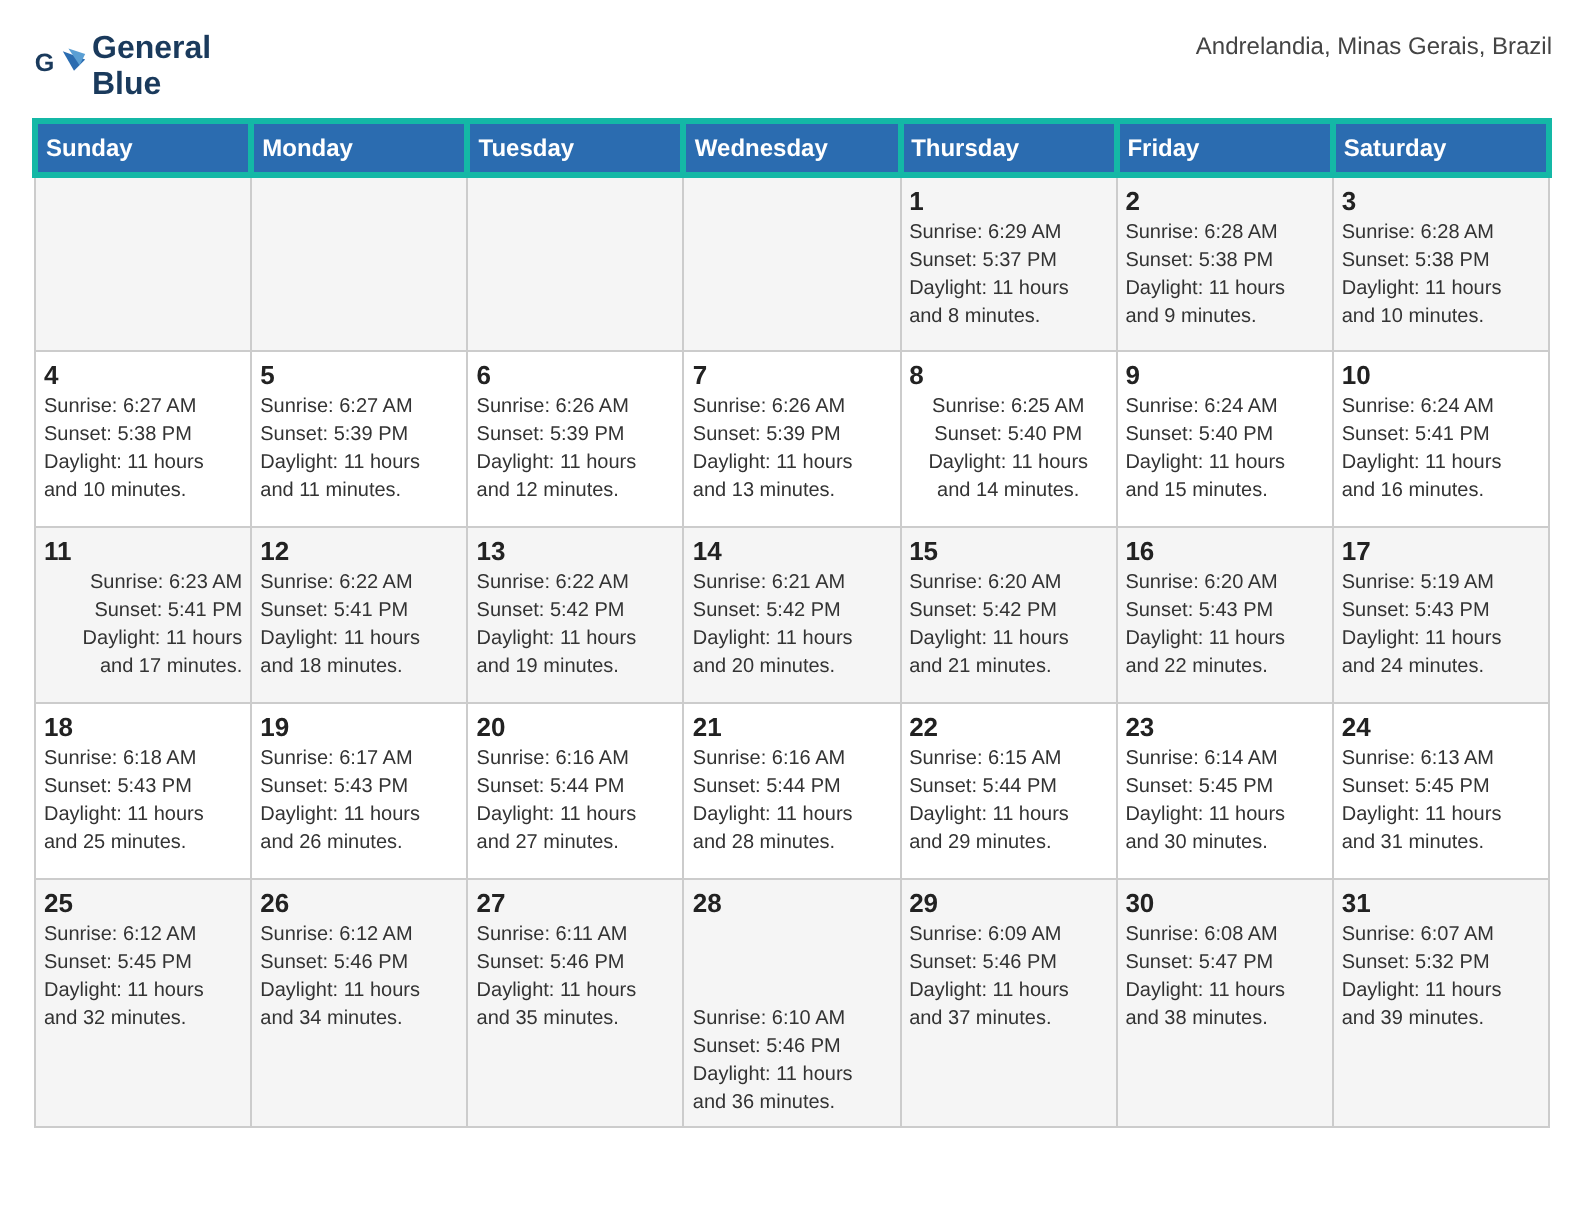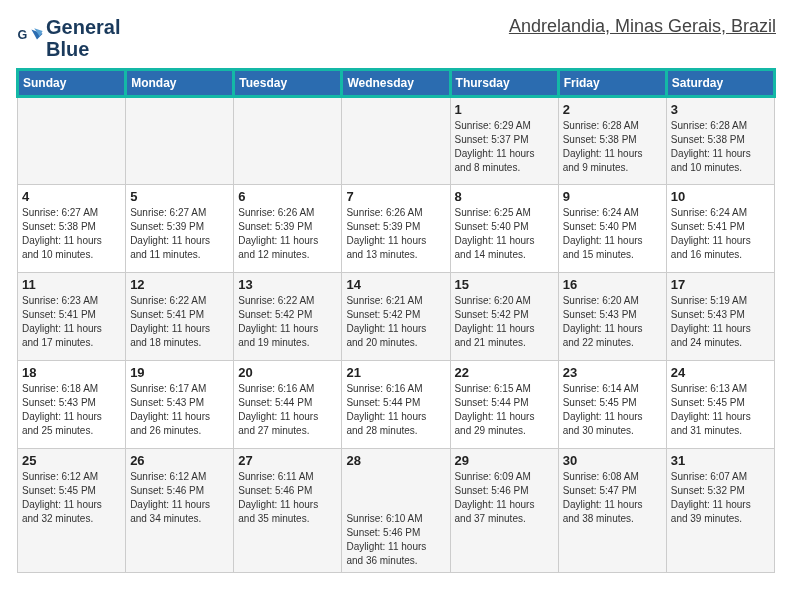--- a/index.html
+++ b/index.html
@@ -14,42 +14,41 @@
       display: flex;
       justify-content: space-between;
       align-items: flex-start;
       margin-bottom: 8px;
     }
     .logo {
       display: flex;
       align-items: center;
     }
     .logo-text {
-      font-size: 20px;
+      font-size: 16px;
       font-weight: bold;
       color: #1a3a5c;
       line-height: 1.1;
     }
     .logo-icon {
       width: 28px;
       height: 28px;
       margin-right: 2px;
     }
     .title-block {
       text-align: right;
     }
     .month-title {
       font-size: 36px;
       color: #222;
       font-weight: normal;
     }
     .subtitle {
-      font-size: 18px;
+      font-size: 12px;
       color: #444;
-      text-decoration: underline;
     }
     table {
       width: 100%;
       border-collapse: collapse;
       table-layout: fixed;
     }
     thead tr th {
       background: #2b6cb0;
       color: #fff;
       font-size: 12px;
@@ -170,21 +169,21 @@
         </td>
         <td>
           <div class="day-num">7</div>
           <div class="day-info" style="white-space: pre-line;">Sunrise: 6:26 AM
 Sunset: 5:39 PM
 Daylight: 11 hours
 and 13 minutes.</div>
         </td>
         <td>
           <div class="day-num">8</div>
-          <div class="day-info" style="white-space: pre-line;">Sunrise: 6:25 AM
+          <div class="day-info" style="white-space: pre-line; text-align: center;">Sunrise: 6:25 AM
 Sunset: 5:40 PM
 Daylight: 11 hours
 and 14 minutes.</div>
         </td>
         <td>
           <div class="day-num">9</div>
           <div class="day-info" style="white-space: pre-line;">Sunrise: 6:24 AM
 Sunset: 5:40 PM
 Daylight: 11 hours
 and 15 minutes.</div>
@@ -193,21 +192,21 @@
           <div class="day-num">10</div>
           <div class="day-info" style="white-space: pre-line;">Sunrise: 6:24 AM
 Sunset: 5:41 PM
 Daylight: 11 hours
 and 16 minutes.</div>
         </td>
       </tr>
       <tr>
         <td>
           <div class="day-num">11</div>
-          <div class="day-info" style="white-space: pre-line;">Sunrise: 6:23 AM
+          <div class="day-info" style="white-space: pre-line; text-align: right;">Sunrise: 6:23 AM
 Sunset: 5:41 PM
 Daylight: 11 hours
 and 17 minutes.</div>
         </td>
         <td>
           <div class="day-num">12</div>
           <div class="day-info" style="white-space: pre-line;">Sunrise: 6:22 AM
 Sunset: 5:41 PM
 Daylight: 11 hours
 and 18 minutes.</div>

